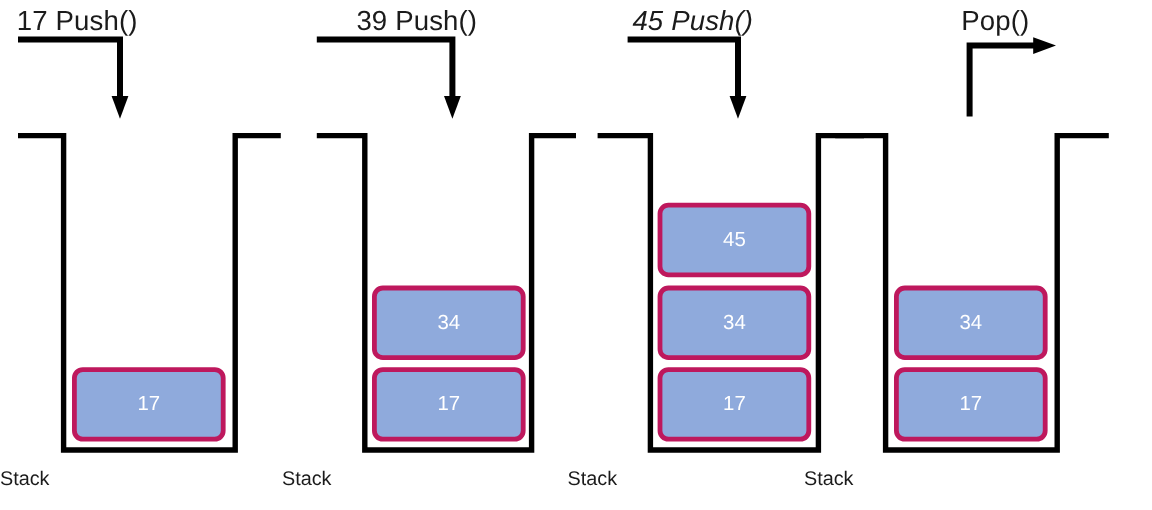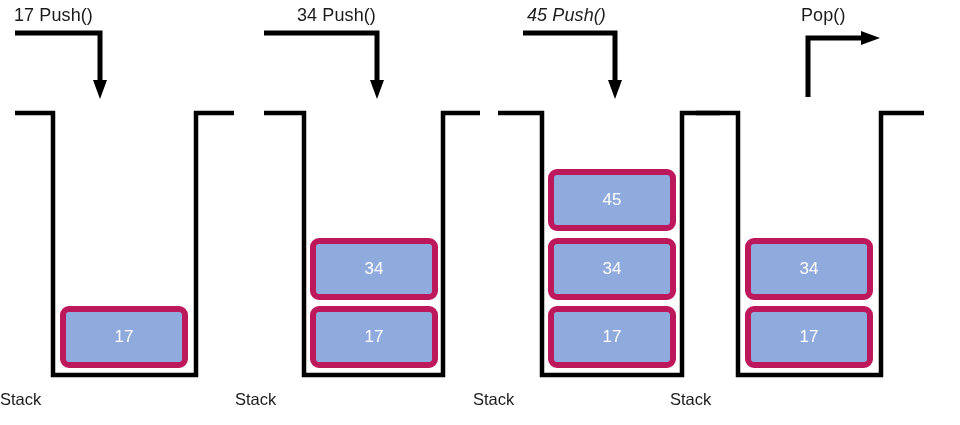--- a/index.html
+++ b/index.html
@@ -28,21 +28,21 @@
     position: absolute;
     left: 0;
     top: 0;
     width: 240px;
     height: 425px;
     overflow: visible;
   }
   .op-label {
     position: absolute;
     top: 6px;
-    font-size: 18px;
+    font-size: 23px;
     line-height: 1;
     color: #1b1b1b;
     white-space: nowrap;
     letter-spacing: 0.1px;
   }
   .op-label.push-label {
     left: 14px;
   }
   .op-label.pop-label {
     left: 113px;
@@ -62,21 +62,21 @@
     left: 0;
     top: 0;
     width: 240px;
     height: 425px;
   }
   .cell {
     position: absolute;
     width: 128px;
     height: 62px;
     background: #8FAADC;
-    border: 6px solid #be185d;
+    border: 4px solid #be185d;
     border-radius: 9px;
     box-sizing: border-box;
     color: #ffffff;
     font-size: 17px;
     display: flex;
     align-items: center;
     justify-content: center;
   }
   .cell-value {
     pointer-events: none;
@@ -111,21 +111,21 @@
   <div class="panel" style="left:240px;">
     <svg class="panel-svg" viewBox="0 0 240 425">
       <g>
         <path d="M24 33 H137 V88" fill="none" stroke="#000000" stroke-width="5"></path>
         <path d="M137 99 L130 80 L144 80 Z" fill="#000000"></path>
       </g>
       <g>
         <path d="M24 113 H64 V375 H203 V113 H240" fill="none" stroke="#000000" stroke-width="4.5" stroke-linejoin="miter" stroke-linecap="butt"></path>
       </g>
     </svg>
-    <div class="op-label push-label" style="left:57px;">34 Push()</div>
+    <div class="op-label push-label" style="left:57px;">39 Push()</div>
     <div class="cells">
       <div class="cell" style="left:70px; top:238px;">
         <span class="cell-value">34</span>
       </div>
       <div class="cell" style="left:70px; top:306px;">
         <span class="cell-value">17</span>
       </div>
     </div>
     <div class="stack-caption" style="left:-5px;">Stack</div>
   </div>

